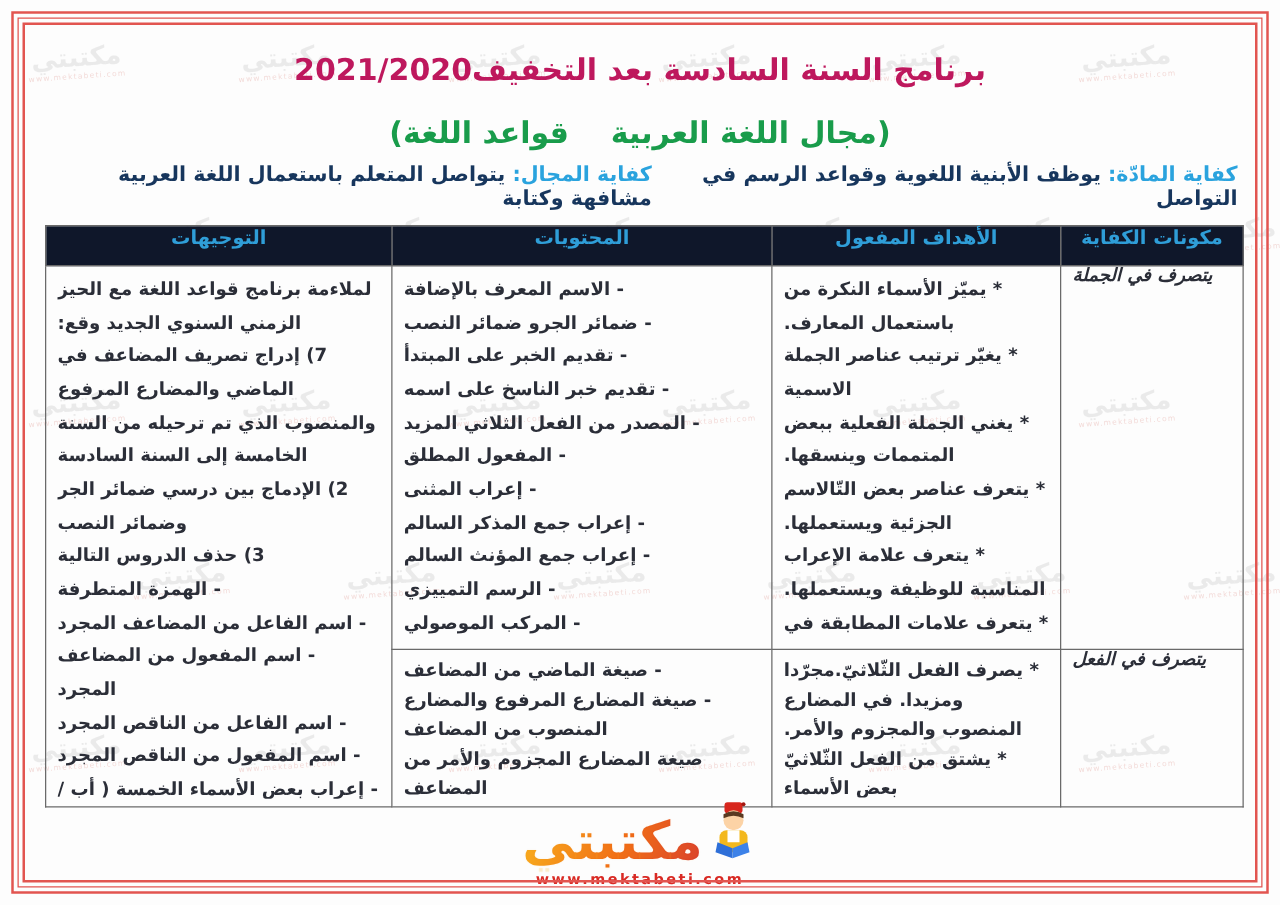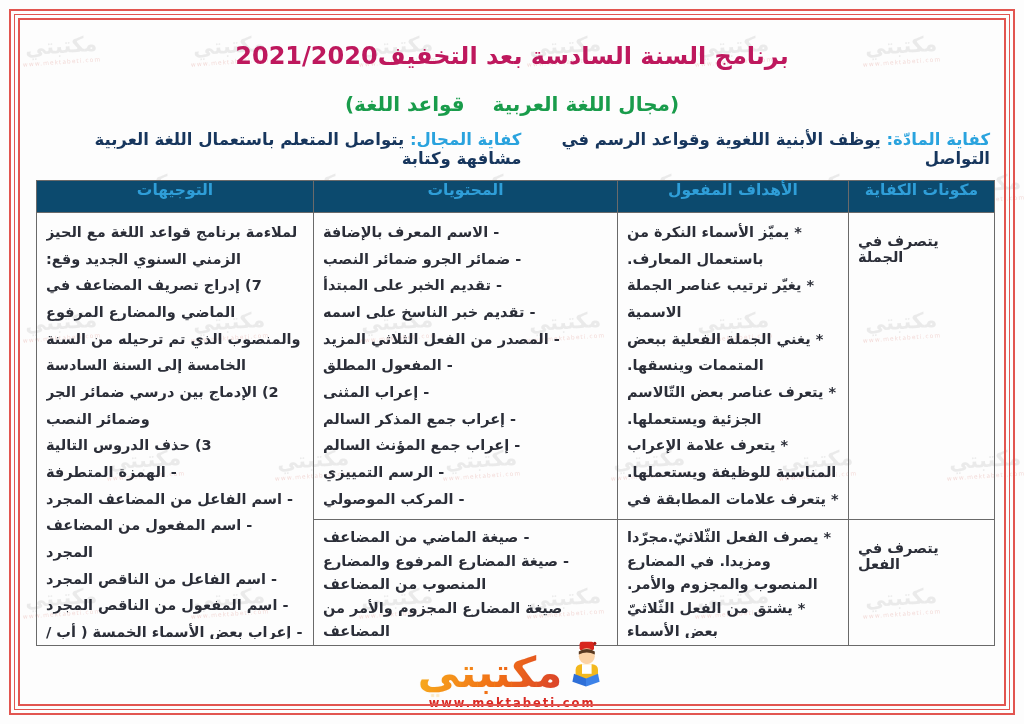--- a/index.html
+++ b/index.html
@@ -14,40 +14,40 @@
 
   
   #watermarks { position:absolute; inset:0; z-index:1; pointer-events:none; }
   .wm { position:absolute; display:flex; flex-direction:column; align-items:center; opacity:.5; transform:rotate(-4deg); }
   .wm-t { font-size:21px; font-weight:bold; color:#d9d9d9; }
   .wm-s { font-size:6px; color:#e9b9b4; letter-spacing:1px; }
 
   .content { position:absolute; inset:22px; z-index:3; }
 
   .title { margin-top:20px; text-align:center; font-size:24px; font-weight:bold; color:#be185d; direction:rtl; }
-  .subtitle { margin-top:22px; text-align:center; font-size:20px; font-weight:bold; color:#199c4b; direction:rtl; }
+  .subtitle { margin-top:22px; text-align:center; font-size:24px; font-weight:bold; color:#199c4b; direction:rtl; }
 
   .competency { position:absolute; top:108px; right:12px; left:10px; direction:rtl; text-align:right;
                 font-size:16.5px; font-weight:bold; color:#17365d; display:flex; gap:26px; justify-content:space-between; }
   .comp-label { color:#2aa3de;margin-top:35px; }
 
   table.curriculum { position:absolute; top:158px; right:7px; width:958px; border-collapse:collapse;
                      table-layout:fixed; direction:rtl; background:transparent; }
   table.curriculum th, table.curriculum td { border:1px solid #6a6a6a; vertical-align:top; }
   table.curriculum { border:1.5px solid #555; }
-  th.hdr { height:32px; background:#0c4a6e; color:#2f9ed8; font-size:15.5px; font-weight:bold;
+  th.hdr { height:32px; background:#0f172a; color:#2f9ed8; font-size:15.5px; font-weight:bold;
            text-align:center; vertical-align:middle; }
   td { padding:6px 9px; color:#2b2e38; font-size:14.5px; font-weight:bold; text-align:left; }
   .cell-clip { overflow:hidden; }
   .clip-r1 { max-height:292px; }
   .clip-r2 { max-height:112px; }
   .clip-dir { max-height:420px; }
   .cell-line { line-height:1.84; }
   .row2 .cell-line { line-height:1.62; }
-  td.comp-cell { padding-top:20px; }
+  td.comp-cell { padding-top:0;font-style:italic; }
   tr.r1 { height:305px; }
   tr.r2 { height:122px; }
 
   
   .logo-wrap { position:absolute; top:618px; left:0; right:0; display:flex; flex-direction:column; align-items:center; }
   .logo-row { display:flex; align-items:flex-end; gap:4px; direction:ltr; }
   .logo-text { font-size:42px; font-weight:bold; line-height:1;
                background:linear-gradient(110deg,#f7a21b 10%,#ef5a12 55%,#d3222b 95%);
                -webkit-background-clip:text; background-clip:text; color:transparent;
                text-shadow:0 0 1px rgba(246,178,36,.25); }

